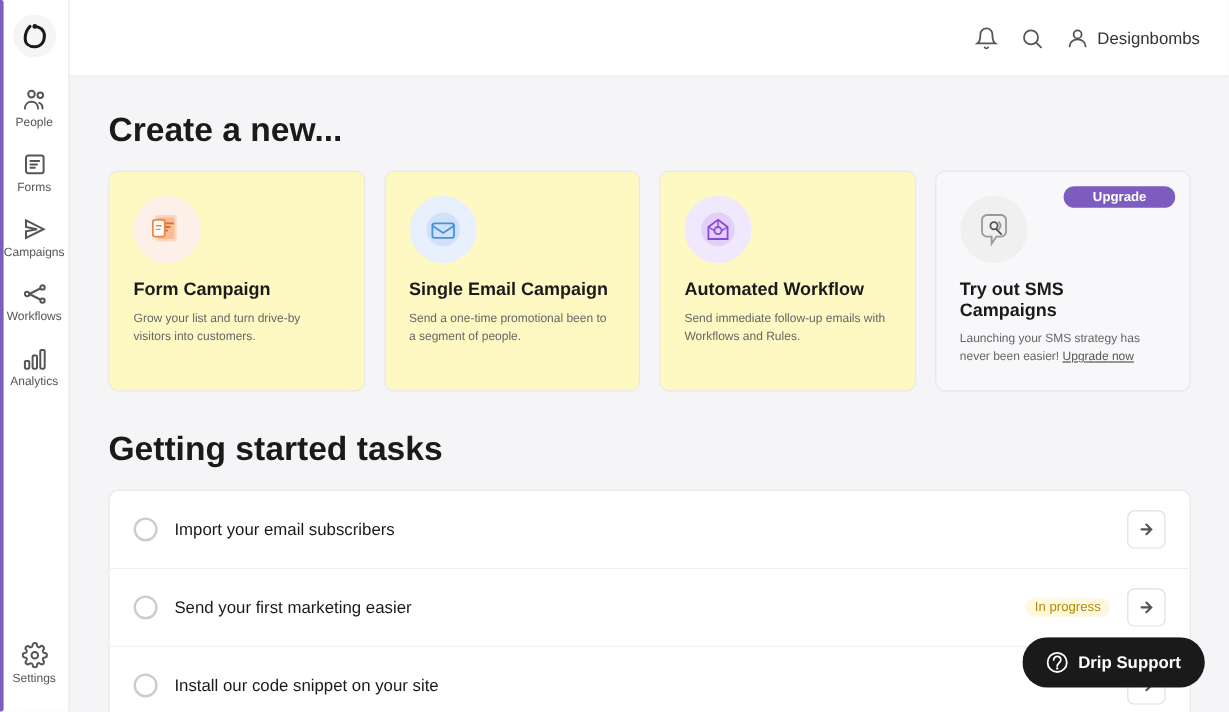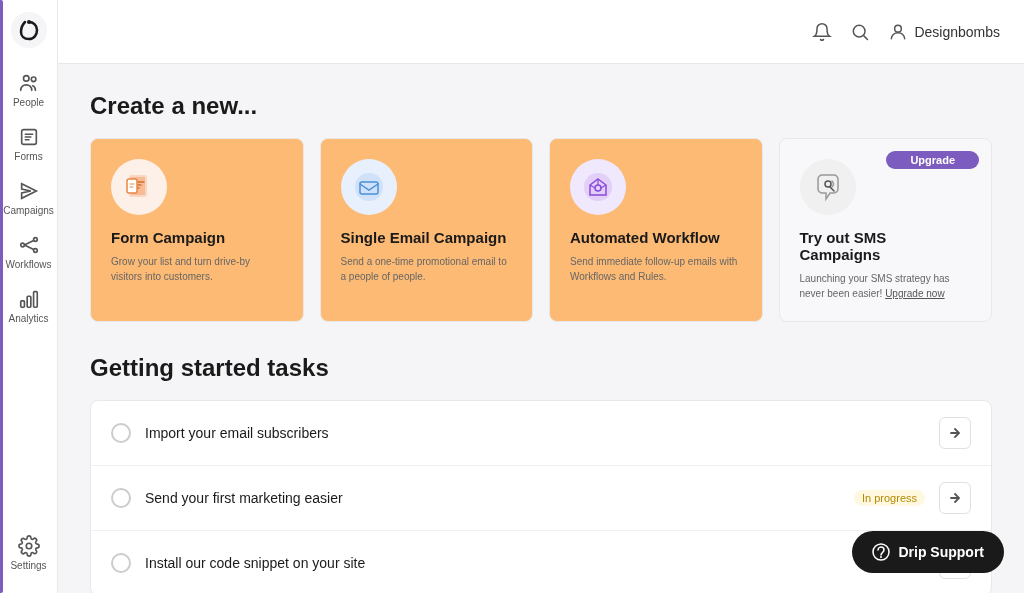--- a/index.html
+++ b/index.html
@@ -87,35 +87,35 @@
 
     
     .content {
       flex: 1;
       overflow-y: auto;
       padding: 28px 32px;
       background: #f5f5f7;
     }
 
     .section-title {
-      font-size: 24px;
+      font-size: 28px;
       font-weight: 600;
       color: #1a1a1a;
       margin-bottom: 18px;
     }
 
     
     .cards-row {
       display: grid;
       grid-template-columns: repeat(4, 1fr);
       gap: 16px;
       margin-bottom: 32px;
     }
     .card {
-      background: #fdba74;
+      background: #fef9c3;
       border: 1px solid #e8e8e8;
       border-radius: 8px;
       padding: 20px;
       cursor: pointer;
       position: relative;
     }
     .card-icon {
       width: 56px; height: 56px;
       border-radius: 50%;
       margin-bottom: 14px;
@@ -342,21 +342,21 @@
 
       <div class="card">
         <div class="card-icon card-icon-email">
           <svg width="32" height="32" viewBox="0 0 32 32" fill="none">
             <circle cx="16" cy="16" r="14" fill="#b8d4f5" opacity="0.5"></circle>
             <rect x="7" y="11" width="18" height="12" rx="2" fill="none" stroke="#4a90d9" stroke-width="1.5"></rect>
             <path d="M7 13l9 6 9-6" stroke="#4a90d9" stroke-width="1.5" stroke-linecap="round"></path>
           </svg>
         </div>
         <div class="card-title">Single Email Campaign</div>
-        <div class="card-desc">Send a one-time promotional email to a people of people.</div>
+        <div class="card-desc">Send a one-time promotional been to a segment of people.</div>
       </div>
 
       <div class="card">
         <div class="card-icon card-icon-workflow">
           <svg width="32" height="32" viewBox="0 0 32 32" fill="none">
             <circle cx="16" cy="16" r="14" fill="#d4b8f5" opacity="0.5"></circle>
             <polygon points="16,8 24,14 24,24 8,24 8,14" fill="none" stroke="#8a4ad9" stroke-width="1.5"></polygon>
             <circle cx="16" cy="17" r="3" fill="none" stroke="#8a4ad9" stroke-width="1.5"></circle>
             <path d="M16 8 L16 14M8 14 L13 17M24 14 L19 17" stroke="#8a4ad9" stroke-width="1.2"></path>
           </svg>

